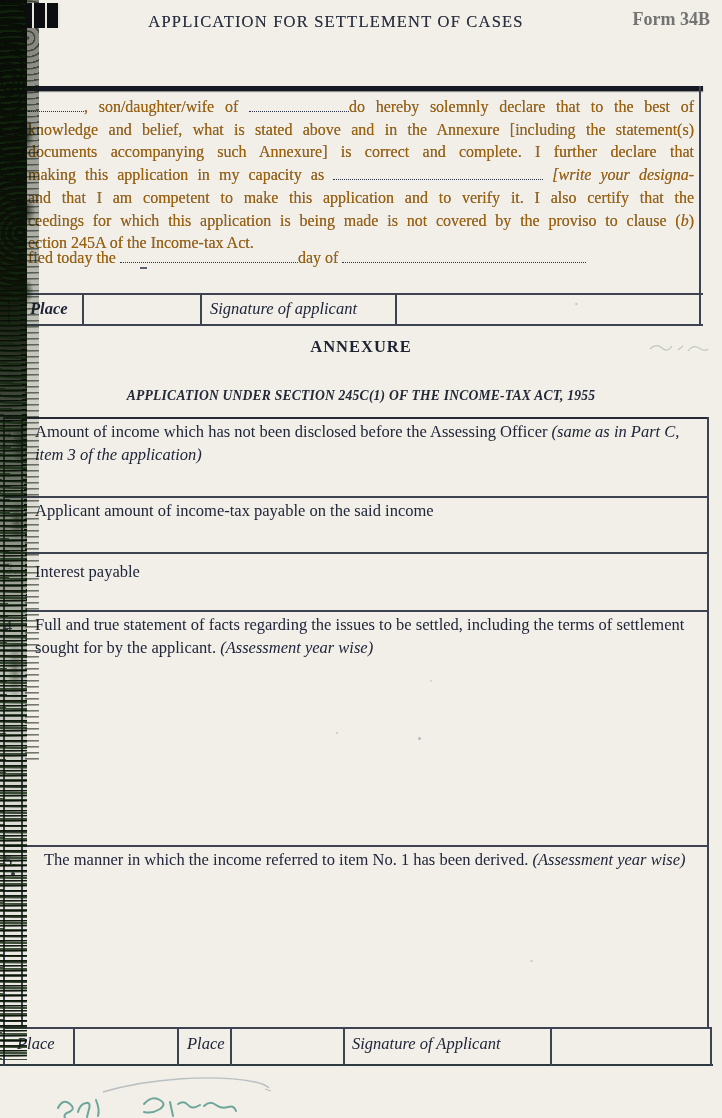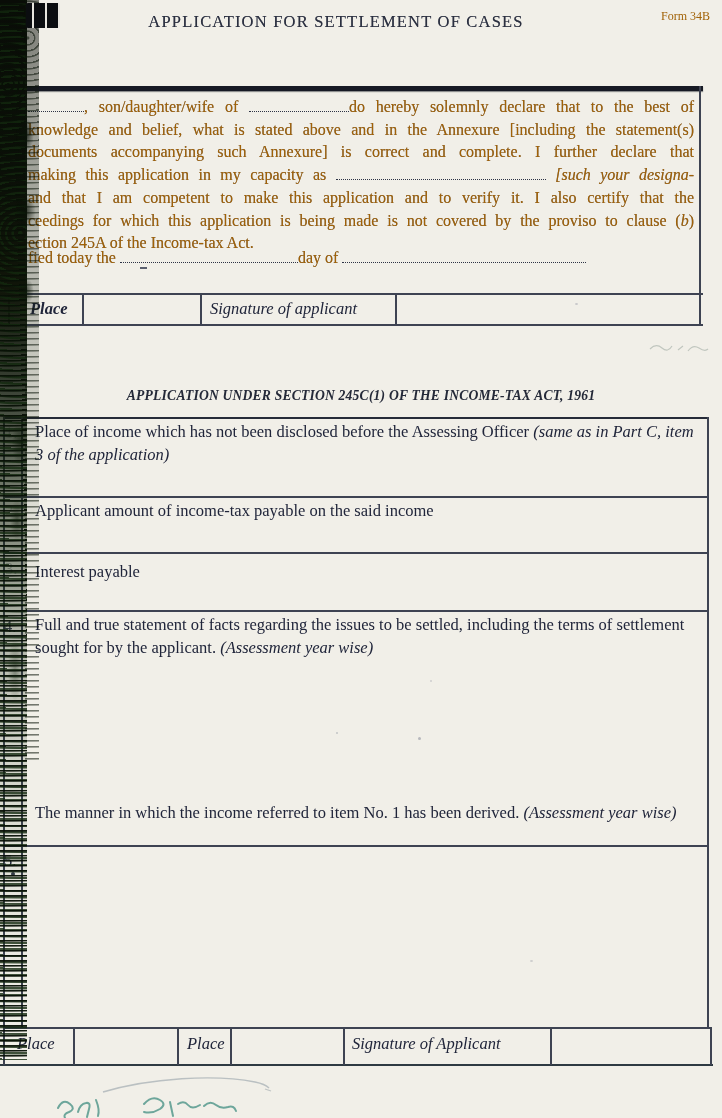--- a/index.html
+++ b/index.html
@@ -31,21 +31,21 @@
       linear-gradient(to bottom, rgba(10,14,8,.5) 0%, rgba(14,24,10,.3) 30%, rgba(20,36,14,.14) 55%, transparent 85%);
   }
   .blob{position:absolute;z-index:41;border-radius:50%;filter:blur(.6px);pointer-events:none;}
   .corner-blob{
     position:absolute;left:26px;top:3px;width:34px;height:25px;z-index:42;border-radius:2px;
     background:repeating-linear-gradient(90deg,#0b0d10 0 6px,#e8e6df 6px 8px,#0b0d10 8px 13px);
   }
   .speck{position:absolute;border-radius:50%;background:#7d8292;pointer-events:none;}
   
   .title{top:12px;left:80px;right:130px;text-align:center;font-size:16.5px;letter-spacing:1.2px;color:#2b3040;}
-  .form-no{top:9px;right:12px;font-size:12px;font-weight:400;color:#a16207;}
+  .form-no{top:9px;right:12px;font-size:18px;font-weight:700;color:#737373;}
   .verif-head{top:53px;left:0;right:20px;text-align:center;font-weight:700;font-style:italic;font-size:17px;color:#1f2433;}
   .pline{width:666px;text-align:justify;text-align-last:justify;font-size:16px;line-height:22.7px;}
   .pline.noj{text-align-last:left;}
   .blank{display:inline-block;height:4px;border-bottom:1.6px dotted #2d3346;}
   .it{font-style:italic;}
   .hline{background:#3e4352;height:1.5px;z-index:5;}
   .vline{background:#3e4352;width:1.5px;z-index:5;}
   .thick{background:#171a24;box-shadow:0 1px 1px rgba(23,26,36,.45);}
   .cell-label{font-style:italic;font-size:16.5px;color:#20253a;z-index:6;}
   .annex-head{top:337px;left:0;right:0;text-align:center;font-weight:700;font-size:16.5px;letter-spacing:1px;color:#1e2332;}
@@ -62,66 +62,67 @@
   <div class="abs title ink">APPLICATION FOR SETTLEMENT OF CASES</div>
   <div class="abs form-no">Form 34B</div>
 
   <div class="abs hline thick" style="left:0;top:86px;width:703px;height:5px;"></div>
   <div class="abs vline" style="left:699px;top:86px;height:240px;width:2px;"></div>
 
   <div class="abs ink" style="left:28px;top:96px;">
     <div class="pline"><span class="blank" style="width:56px;"></span><span>, son/daughter/wife of</span> <span class="blank" style="width:100px;"></span><span>do hereby solemnly declare that to the best of</span></div>
     <div class="pline">knowledge and belief, what is stated above and in the Annexure [including the statement(s)</div>
     <div class="pline">documents accompanying such Annexure] is correct and complete. I further declare that</div>
-    <div class="pline"><span>making this application in my capacity as</span> <span class="blank" style="width:210px;"></span> <span class="it">[such your designa-</span></div>
+    <div class="pline"><span>making this application in my capacity as</span> <span class="blank" style="width:210px;"></span> <span class="it">[write your designa-</span></div>
     <div class="pline">and that I am competent to make this application and to verify it. I also certify that the</div>
     <div class="pline"><span>ceedings for which this application is being made is not covered by the proviso to clause (</span><span class="it">b</span><span>)</span></div>
     <div class="pline noj">ection 245A of the Income-tax Act.</div>
   </div>
 
   <div class="abs ink pline noj" style="left:28px;top:247px;">
     <span>fied today the</span> <span class="blank" style="width:178px;"></span><span>day of</span> <span class="blank" style="width:244px;"></span>
   </div>
   <div class="abs" style="left:140px;top:267px;width:7px;height:2px;background:#5a5f6e;"></div>
 
   <div class="abs hline" style="left:0;top:293px;width:703px;"></div>
   <div class="abs hline" style="left:0;top:324px;width:703px;height:2px;"></div>
   <div class="abs vline" style="left:8px;top:293px;height:33px;"></div>
   <div class="abs vline" style="left:82px;top:293px;height:33px;"></div>
   <div class="abs vline" style="left:200px;top:293px;height:33px;"></div>
   <div class="abs vline" style="left:395px;top:293px;height:33px;"></div>
   <div class="abs cell-label" style="left:30px;top:299px;font-weight:700;">Place</div>
   <div class="abs cell-label" style="left:210px;top:299px;">Signature of applicant</div>
 
+  <div class="abs annex-head">ANNEXURE</div>
   <svg class="abs smudge" style="left:648px;top:339px;" width="62" height="16">
     <path d="M2,10 q6,-6 12,-1 t10,-2 M30,11 l5,-4 M40,12 q5,-7 11,-3 t9,1" stroke="#9aa69e" stroke-width="1.2" fill="none"></path>
   </svg>
-  <div class="abs stmt" style="top:388px;">APPLICATION UNDER SECTION 245C(1) OF THE INCOME-TAX ACT, 1961</div>
+  <div class="abs stmt" style="top:388px;">APPLICATION UNDER SECTION 245C(1) OF THE INCOME-TAX ACT, 1955</div>
 
   <div class="abs hline" style="left:3px;top:417px;width:706px;height:2px;background:#262b38;"></div>
   <div class="abs vline" style="left:3px;top:417px;height:610px;"></div>
   <div class="abs vline" style="left:707px;top:417px;height:610px;width:2px;"></div>
   <div class="abs vline" style="left:21px;top:417px;height:610px;"></div>
   <div class="abs hline" style="left:3px;top:496px;width:705px;"></div>
   <div class="abs hline" style="left:3px;top:552px;width:705px;"></div>
   <div class="abs hline" style="left:3px;top:610px;width:705px;height:2px;"></div>
   <div class="abs hline" style="left:3px;top:845px;width:705px;"></div>
 
   <div class="abs item-num" style="left:5px;top:423px;opacity:.22;">1.</div>
   <div class="abs item-num" style="left:5px;top:501px;opacity:.22;">2.</div>
   <div class="abs item-num" style="left:5px;top:559px;opacity:.3;">3.</div>
   <div class="abs item-num" style="left:4px;top:617px;opacity:.85;">4.</div>
   <div class="abs item-num" style="left:4px;top:851px;">5.</div>
   <div class="abs" style="left:11px;top:872px;width:4px;height:4px;border-radius:50%;background:#363b4a;"></div>
 
-  <div class="abs item-text" style="top:421px;"><span>Place of income which has not been disclosed before the Assessing Officer </span><span class="it">(same as in Part C, item 3 of the application)</span></div>
+  <div class="abs item-text" style="top:421px;"><span>Amount of income which has not been disclosed before the Assessing Officer </span><span class="it">(same as in Part C, item 3 of the application)</span></div>
   <div class="abs item-text" style="top:500px;"><span>Applicant amount of income-tax payable on the said income</span></div>
   <div class="abs item-text" style="top:561px;"><span>Interest payable</span></div>
   <div class="abs item-text" style="top:614px;"><span>Full and true statement of facts regarding the issues to be settled, including the terms of settlement sought for by the applicant. </span><span class="it">(Assessment year wise)</span></div>
-  <div class="abs item-text" style="top:802px;"><span>The manner in which the income referred to item No. 1 has been derived. </span><span class="it">(Assessment year wise)</span></div>
+  <div class="abs item-text" style="top:849px;margin-left:9px;"><span>The manner in which the income referred to item No. 1 has been derived. </span><span class="it">(Assessment year wise)</span></div>
 
   <div class="abs hline" style="left:3px;top:1027px;width:709px;"></div>
   <div class="abs hline" style="left:0;top:1064px;width:713px;height:2px;background:#2e3a42;"></div>
   <div class="abs vline" style="left:3px;top:1027px;height:38px;"></div>
   <div class="abs vline" style="left:73px;top:1027px;height:38px;"></div>
   <div class="abs vline" style="left:177px;top:1027px;height:38px;"></div>
   <div class="abs vline" style="left:230px;top:1027px;height:38px;"></div>
   <div class="abs vline" style="left:343px;top:1027px;height:38px;"></div>
   <div class="abs vline" style="left:550px;top:1027px;height:38px;"></div>
   <div class="abs vline" style="left:710px;top:1027px;height:38px;width:2px;"></div>

